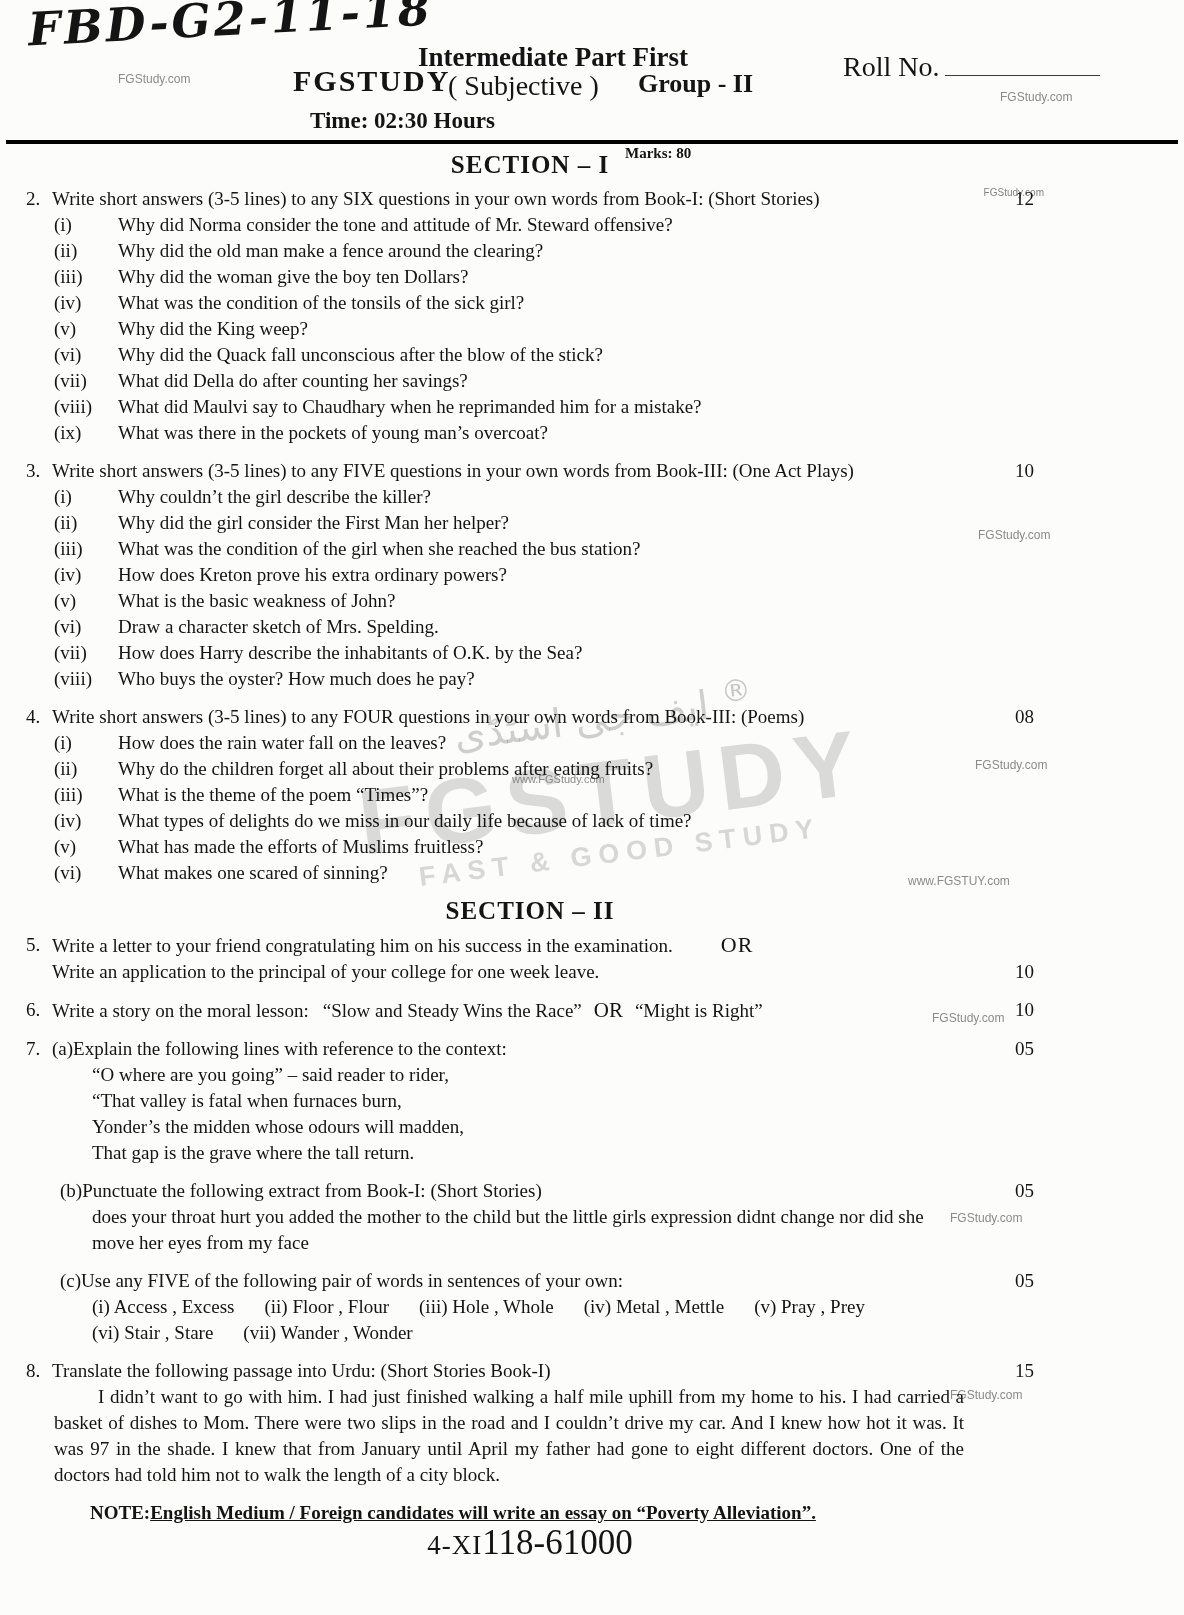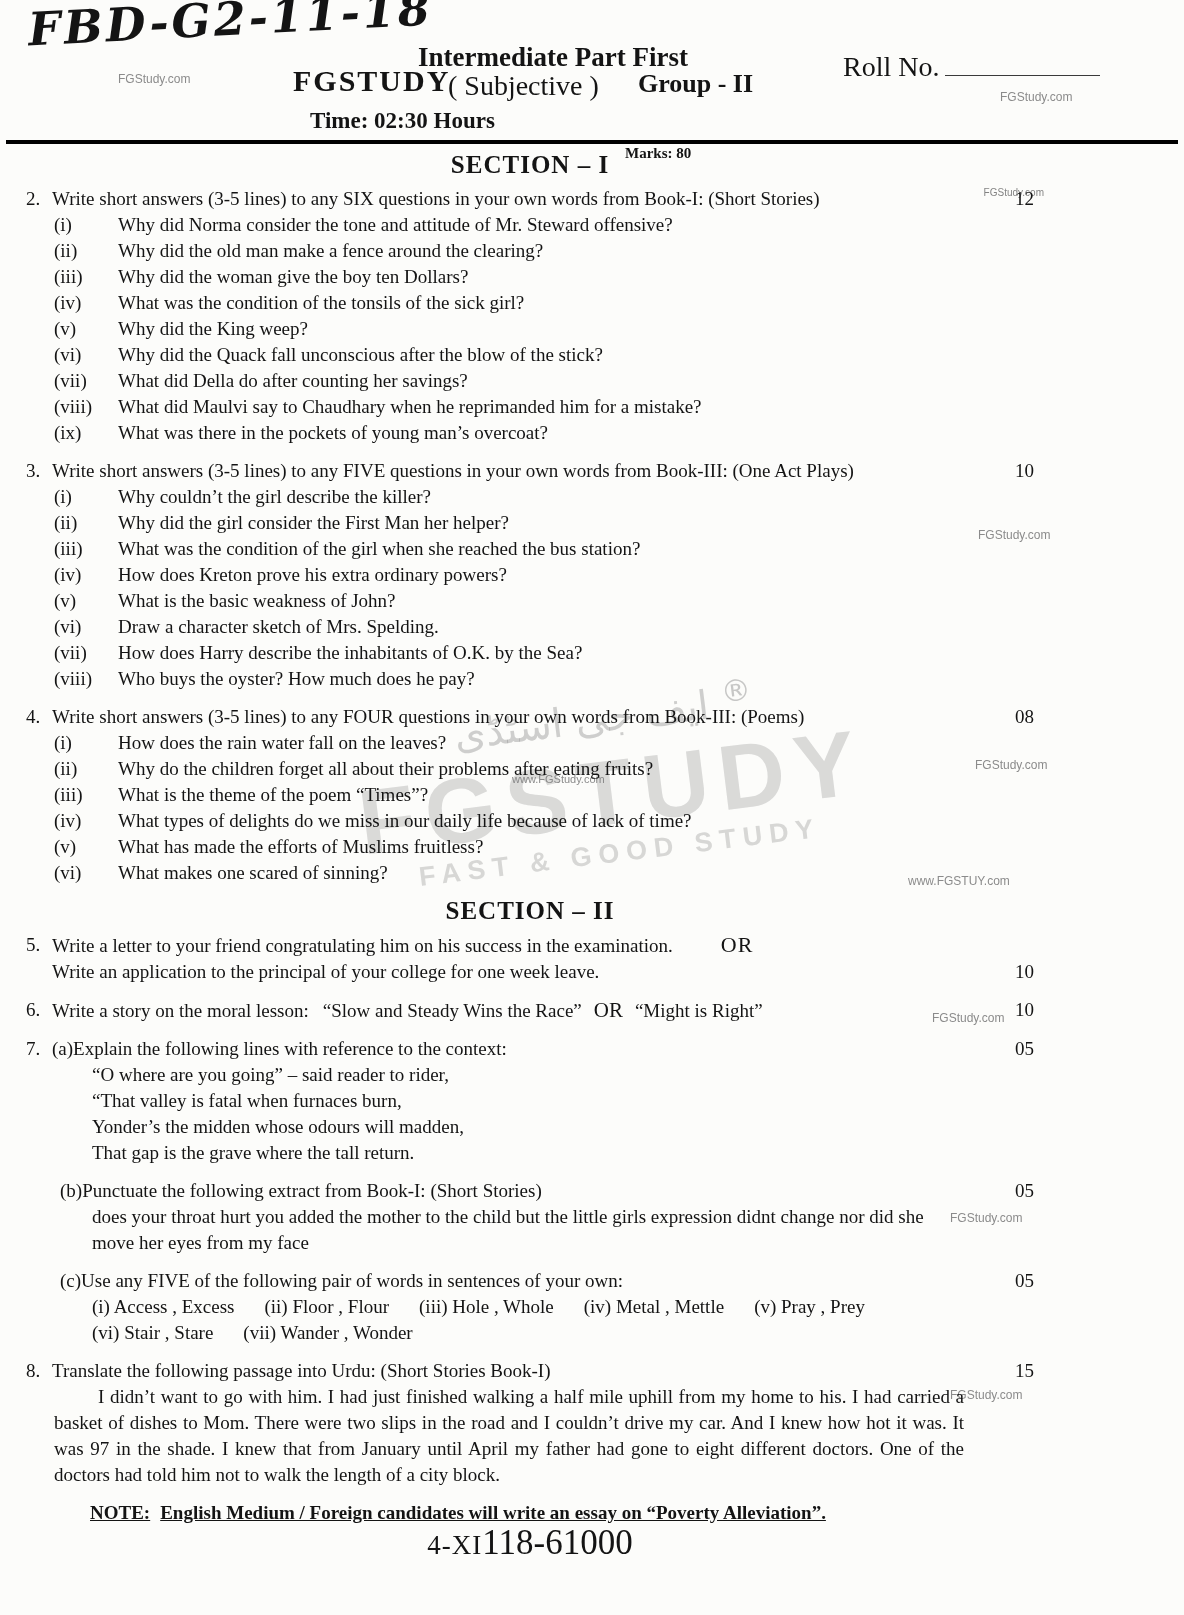--- a/index.html
+++ b/index.html
@@ -52,21 +52,21 @@
   .or-inline { font-size:21px; margin:0 12px; }
   .quote-seg { margin-left:14px; }
   .subhead { padding-left:34px; display:flex; }
   .subhead .qtext { flex:1; }
   .poem { padding-left:66px; }
   .passage { padding-left:66px; max-width:900px; }
   .pairs { padding-left:66px; }
   .pairs span { margin-right:30px; white-space:nowrap; }
   .passage8 { padding-left:28px; max-width:938px; text-align:justify; text-indent:44px; }
   .note-line { margin:4px 0 2px 64px; font-weight:700; }
-  .note-label { margin-right:10px; text-decoration:underline; }
+  .note-label { }
   .note-text { text-decoration:underline; }
   .footer-code { text-align:center; margin-top:4px; }
   .code-prefix { font-size:27px; letter-spacing:1px; }
   .code-suffix { font-size:35px; }
   
   .wm {
     position:absolute; font-family:"Liberation Sans",sans-serif;
     font-size:12px; color:#8b8b8b; pointer-events:none; white-space:nowrap;
   }
   .big-wm {

